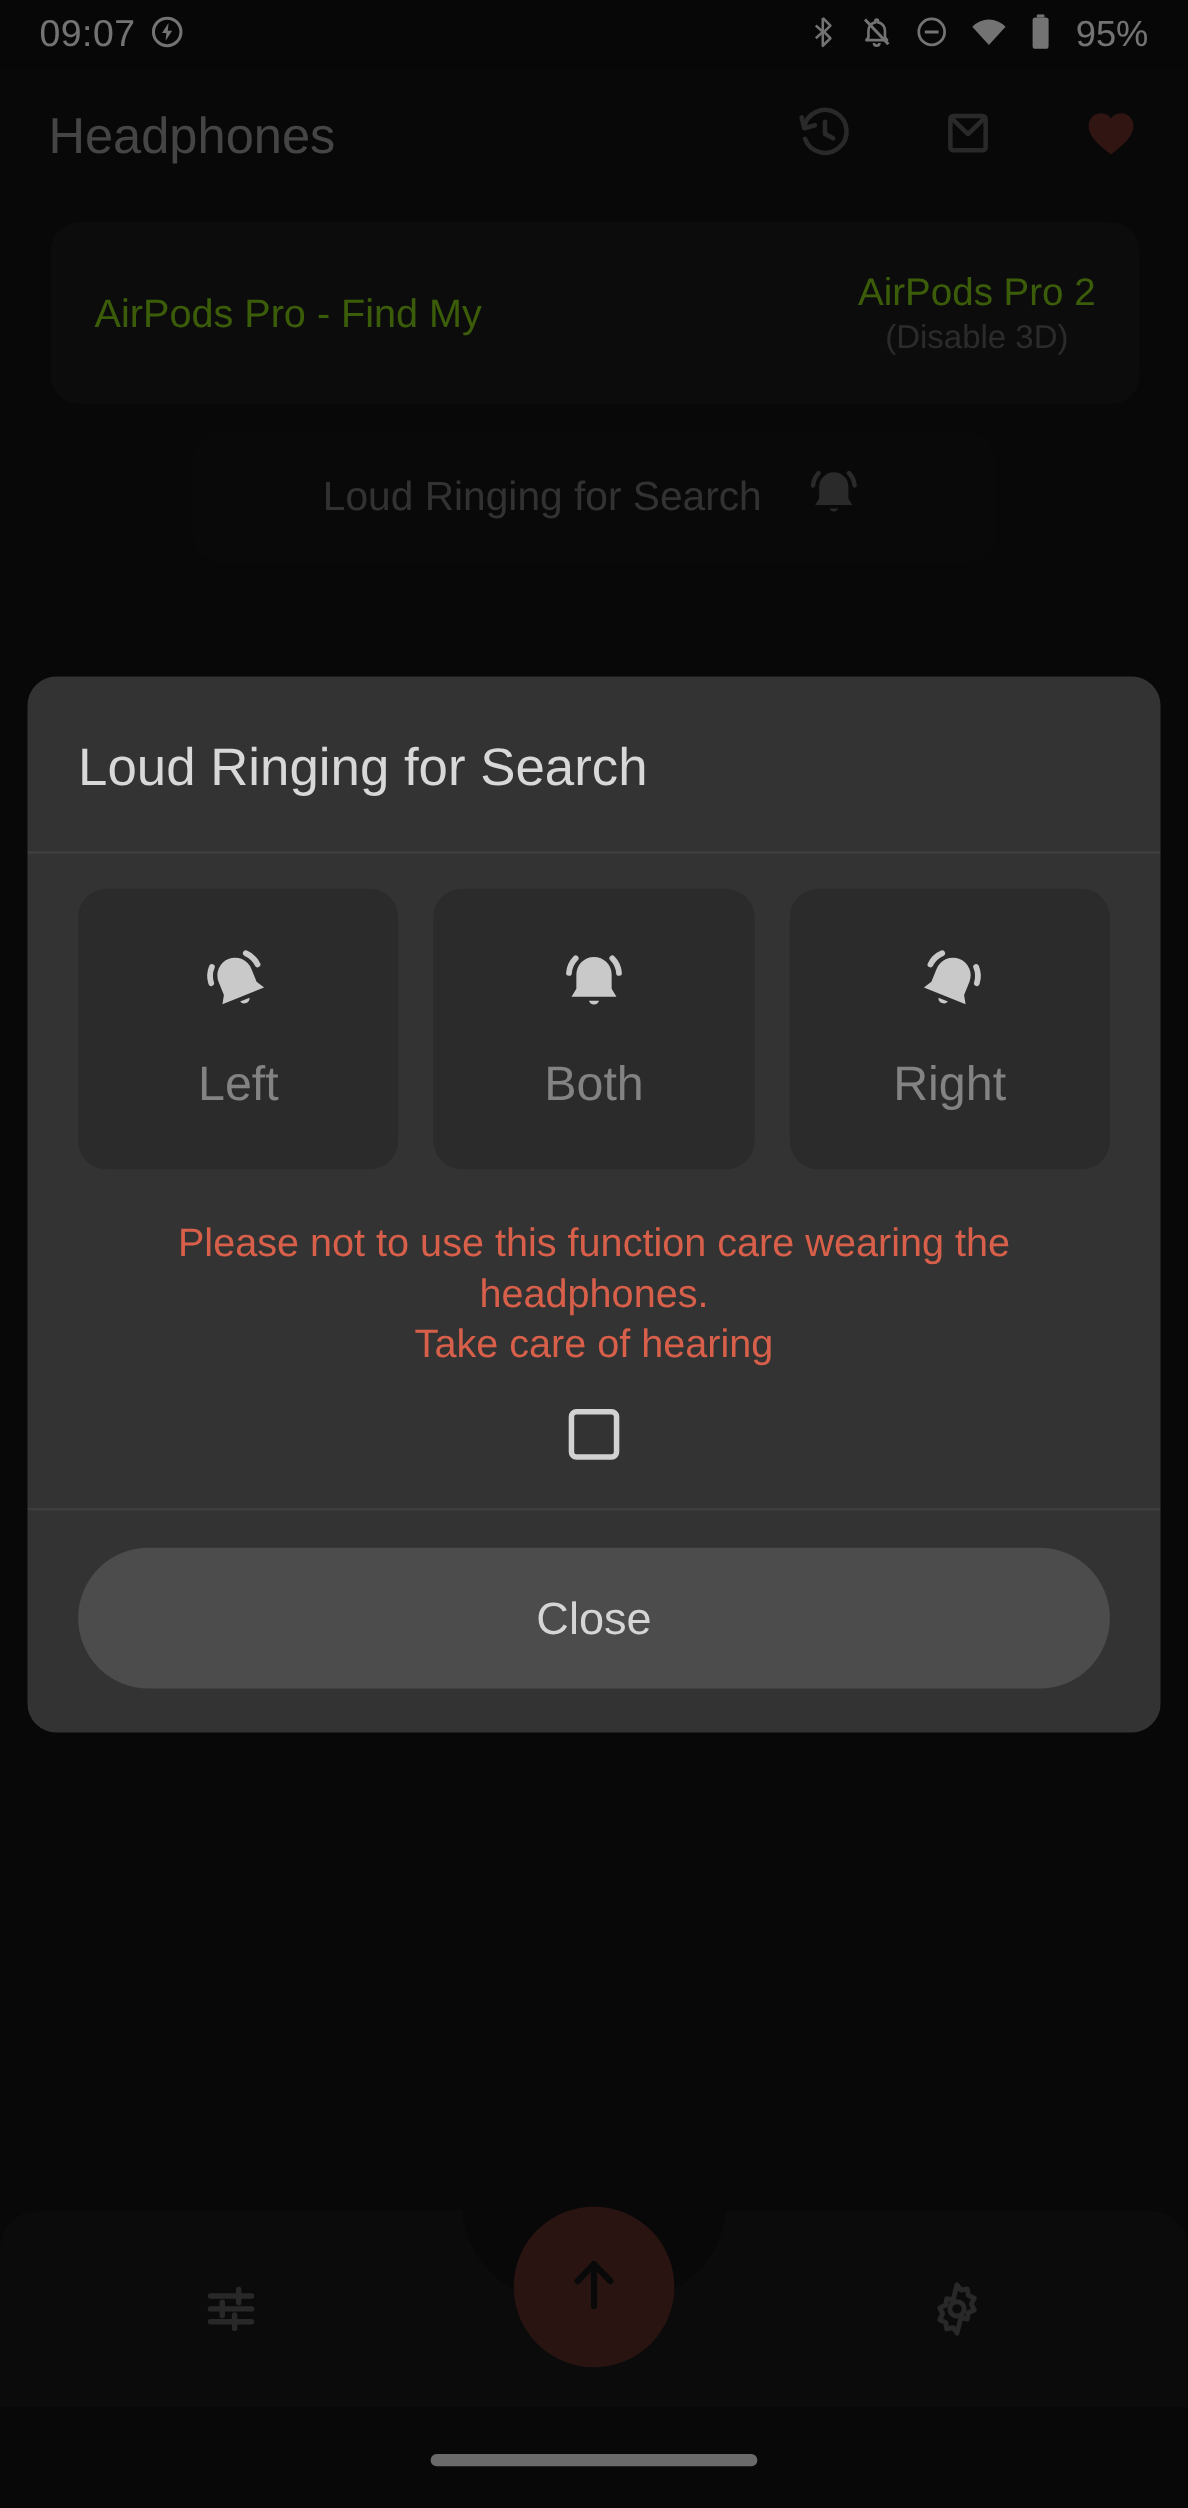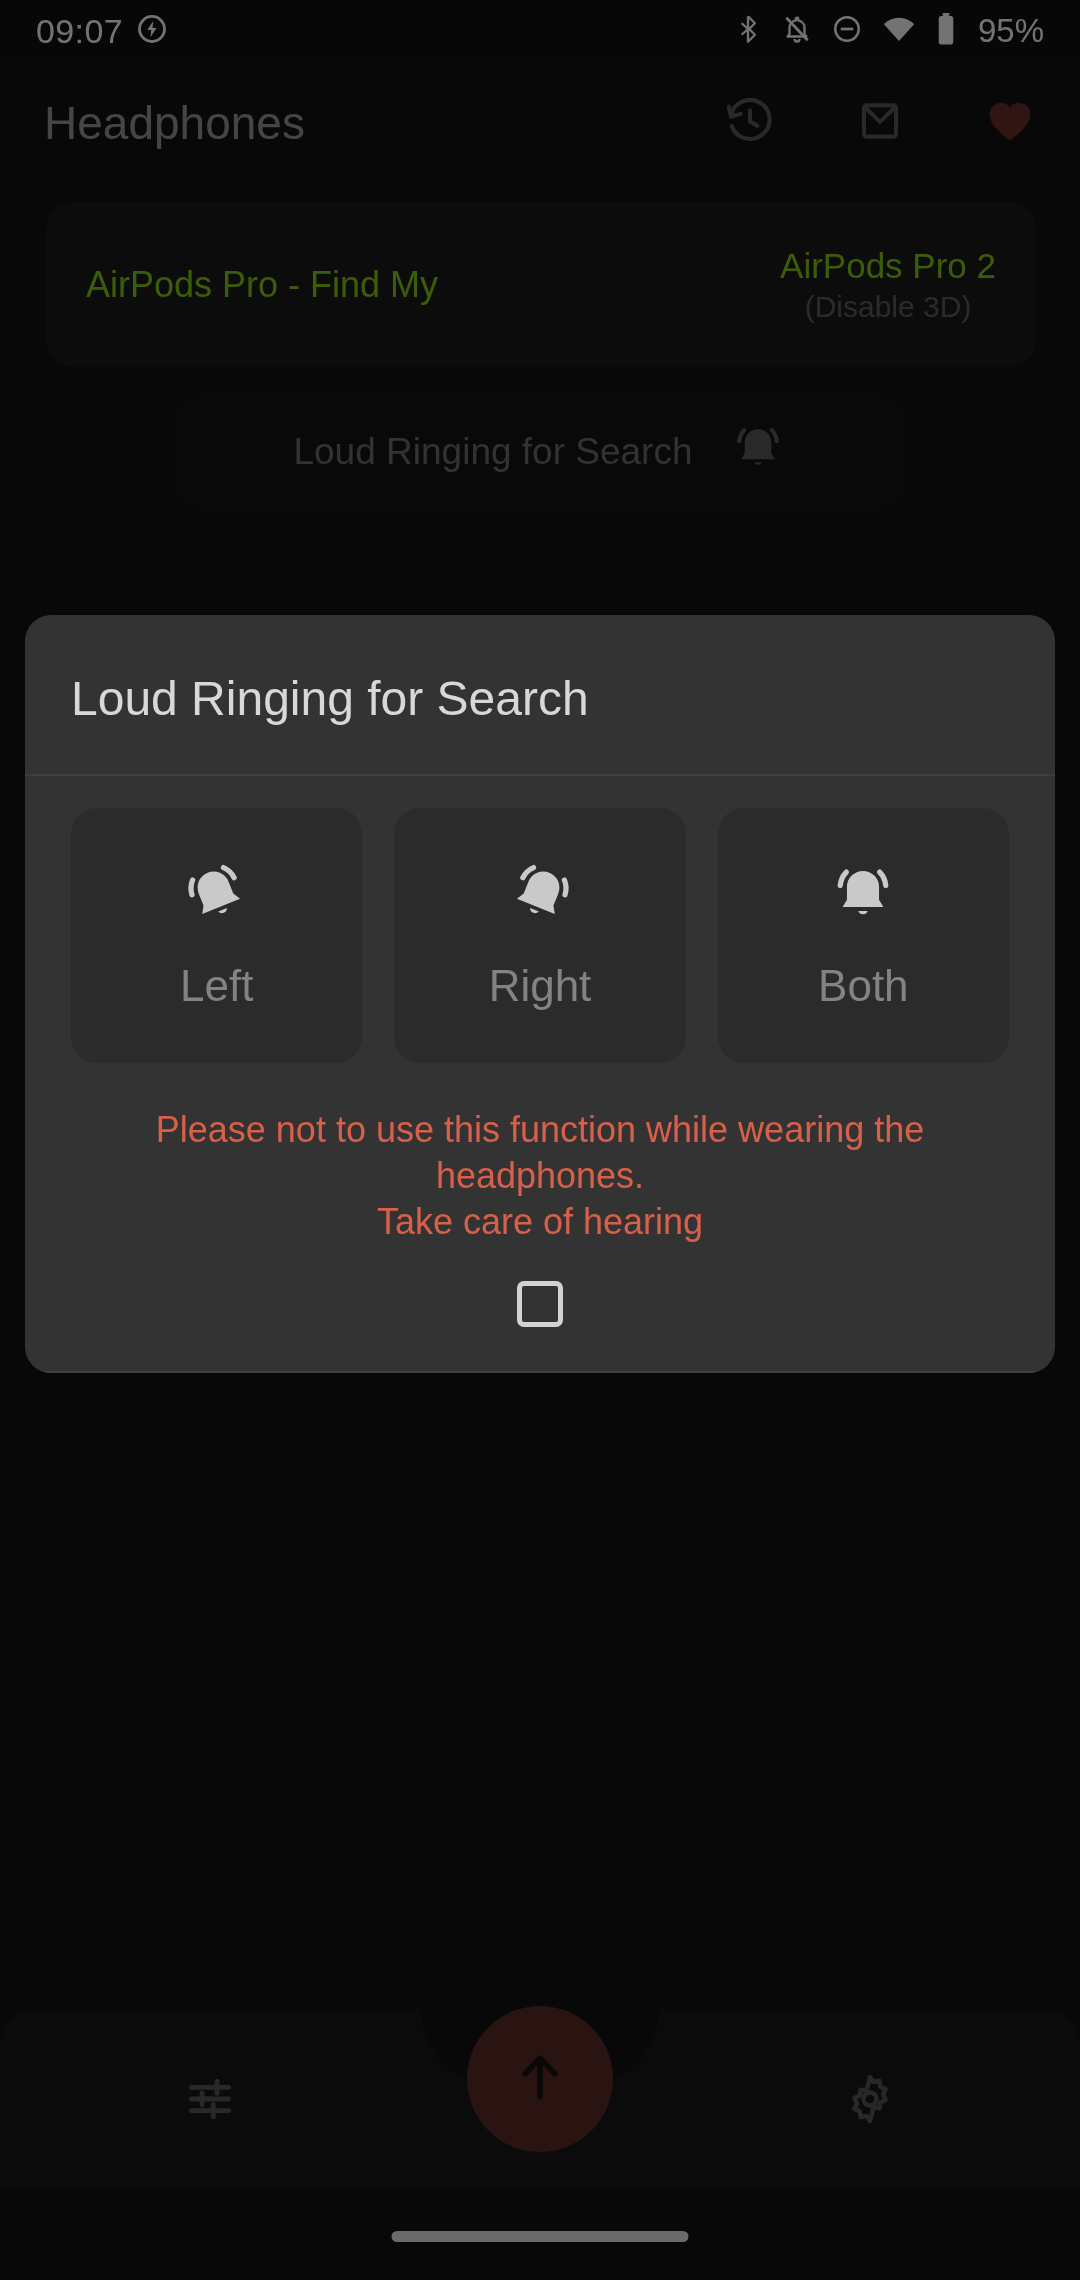--- a/index.html
+++ b/index.html
@@ -274,52 +274,55 @@
                 <path d="M19.8 8.4a7.4 7.4 0 0 0-2.1-4.6" fill="none" stroke="#c9c9c9" stroke-width="1.8" stroke-linecap="round"></path>
               </g>
             </svg>
           </span>
           <span class="tile-label">Left</span>
         </div>
 
         <div class="tile">
           <span>
             <svg width="70" height="70" viewBox="0 0 24 24">
+              <path d="M12 3.4a5.5 5.5 0 0 0-5.5 5.5v4.4L5 15.8h14l-1.5-2.5V8.9A5.5 5.5 0 0 0 12 3.4z" fill="#c9c9c9"></path>
+              <path d="M10.4 17.1a1.7 1.7 0 0 0 3.2 0z" fill="#c9c9c9"></path>
+              <path d="M4.2 8.4a7.4 7.4 0 0 1 2.1-4.6" fill="none" stroke="#c9c9c9" stroke-width="1.8" stroke-linecap="round"></path>
+              <path d="M19.8 8.4a7.4 7.4 0 0 0-2.1-4.6" fill="none" stroke="#c9c9c9" stroke-width="1.8" stroke-linecap="round"></path>
+            </svg>
+          </span>
+          <span class="tile-label">Both</span>
+        </div>
+
+        <div class="tile">
+          <span>
+            <svg width="70" height="70" viewBox="0 0 24 24">
               <g transform="rotate(22 12 12)">
                 <path d="M12 3.4a5.5 5.5 0 0 0-5.5 5.5v4.4L5 15.8h14l-1.5-2.5V8.9A5.5 5.5 0 0 0 12 3.4z" fill="#c9c9c9"></path>
                 <path d="M10.4 17.1a1.7 1.7 0 0 0 3.2 0z" fill="#c9c9c9"></path>
                 <path d="M4.2 8.4a7.4 7.4 0 0 1 2.1-4.6" fill="none" stroke="#c9c9c9" stroke-width="1.8" stroke-linecap="round"></path>
                 <path d="M19.8 8.4a7.4 7.4 0 0 0-2.1-4.6" fill="none" stroke="#c9c9c9" stroke-width="1.8" stroke-linecap="round"></path>
               </g>
             </svg>
           </span>
           <span class="tile-label">Right</span>
         </div>
 
-        <div class="tile">
-          <span>
-            <svg width="70" height="70" viewBox="0 0 24 24">
-              <path d="M12 3.4a5.5 5.5 0 0 0-5.5 5.5v4.4L5 15.8h14l-1.5-2.5V8.9A5.5 5.5 0 0 0 12 3.4z" fill="#c9c9c9"></path>
-              <path d="M10.4 17.1a1.7 1.7 0 0 0 3.2 0z" fill="#c9c9c9"></path>
-              <path d="M4.2 8.4a7.4 7.4 0 0 1 2.1-4.6" fill="none" stroke="#c9c9c9" stroke-width="1.8" stroke-linecap="round"></path>
-              <path d="M19.8 8.4a7.4 7.4 0 0 0-2.1-4.6" fill="none" stroke="#c9c9c9" stroke-width="1.8" stroke-linecap="round"></path>
-            </svg>
-          </span>
-          <span class="tile-label">Both</span>
-        </div>
-
       </div>
 
       <div class="warn">
-        <span>Please not to use this function while wearing the</span><br>
+        <span>Please not to use this function care wearing the</span><br>
         <span>headphones.</span><br>
         <span>Take care of hearing</span>
       </div>
 
       <div class="checkbox-wrap">
         <span class="checkbox"></span>
       </div>
     </div>
 
     <div class="dlg-divider"></div>
+    <div class="dlg-footer">
+      <button class="close-btn">Close</button>
+    </div>
   </div>
 
 </div>
 
 </body></html>

